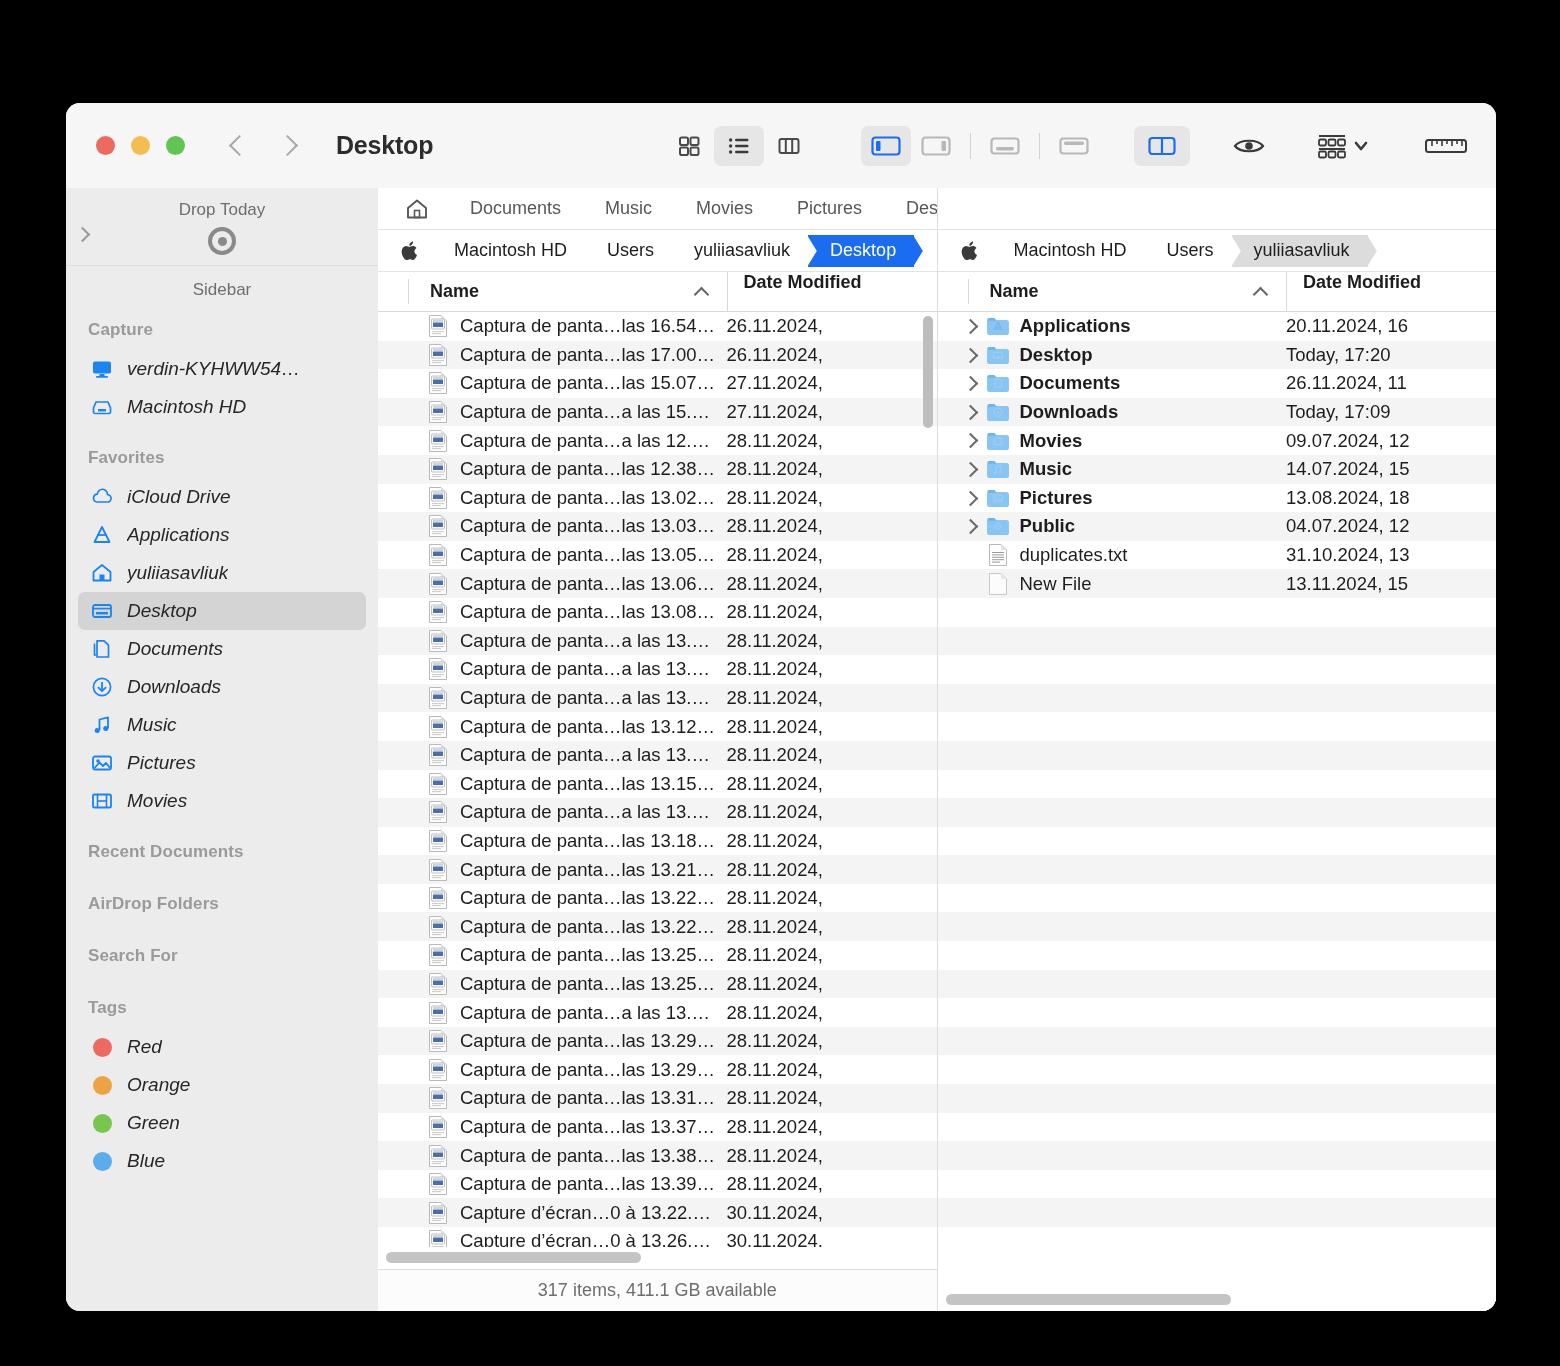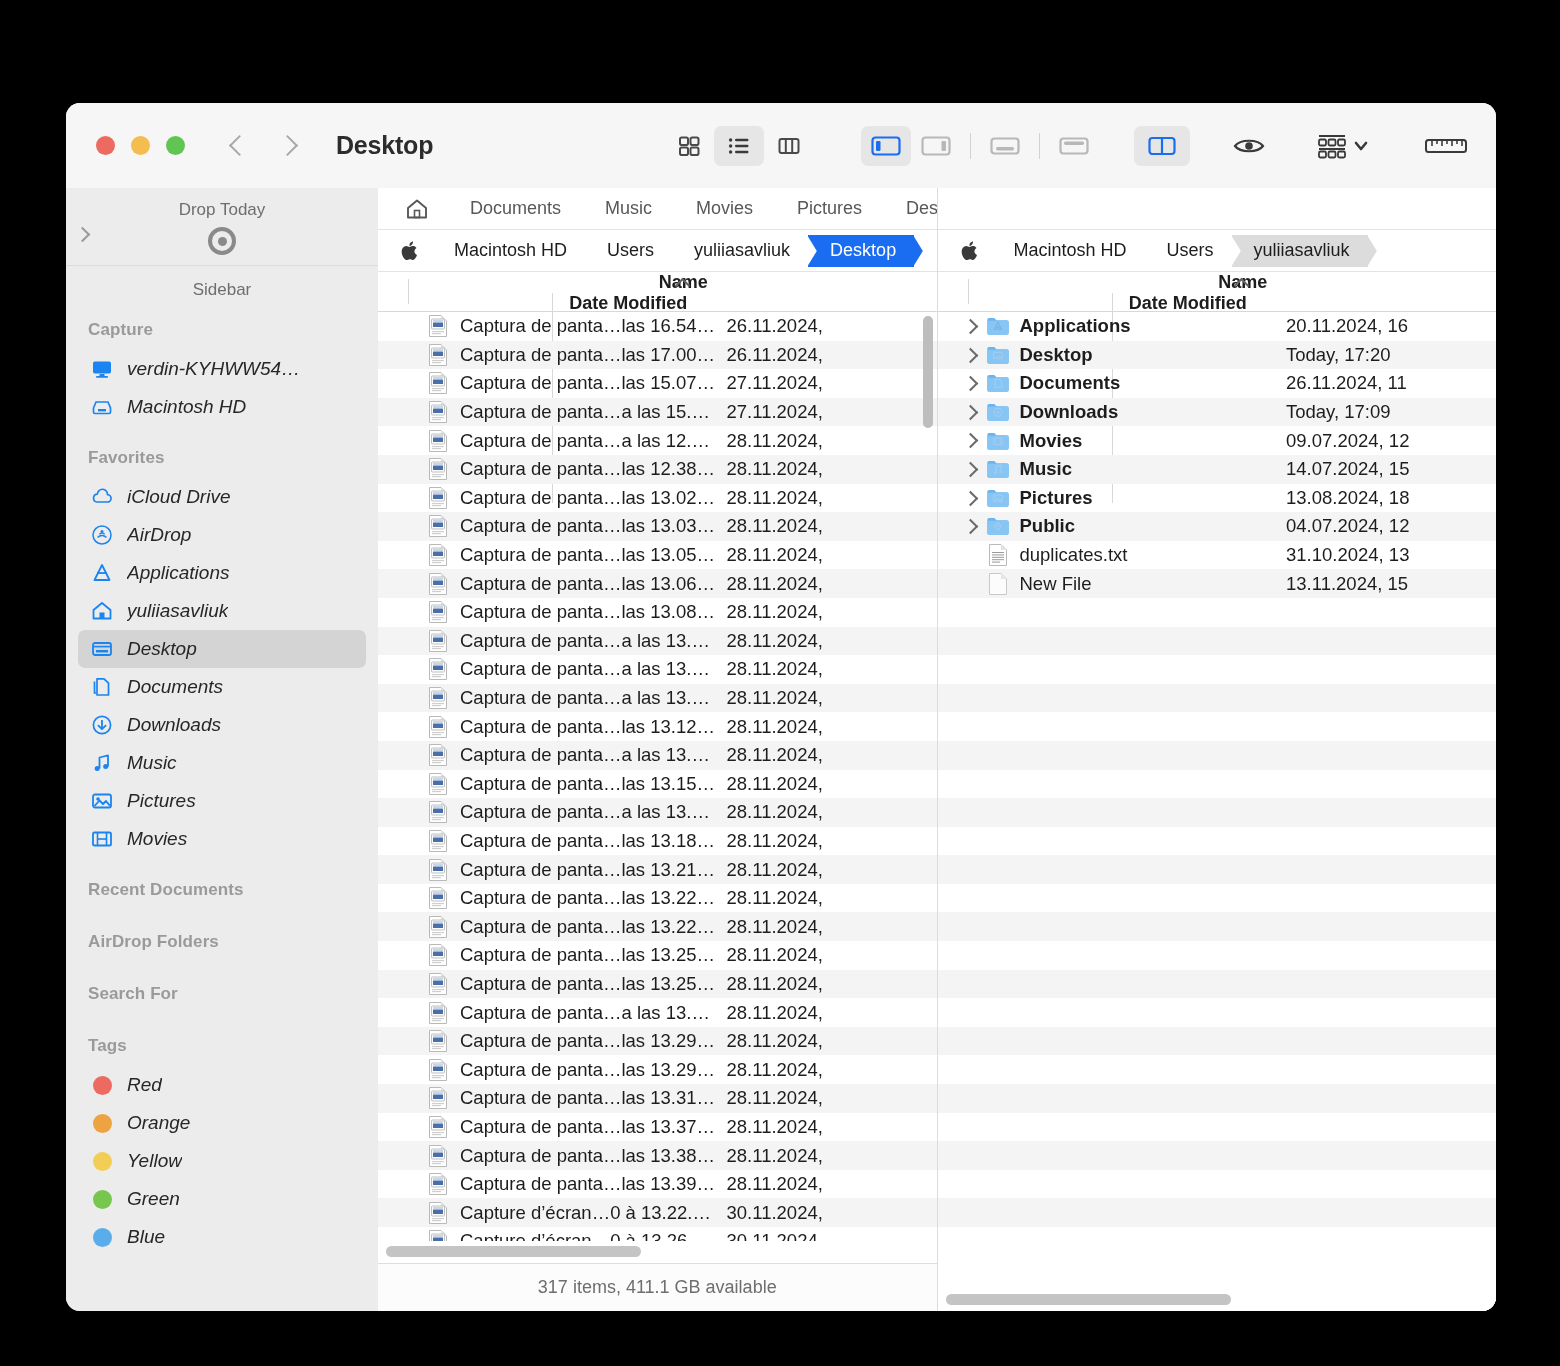--- a/index.html
+++ b/index.html
@@ -131,25 +131,24 @@
     padding: 0 18px 0 22px; font-size:18px; color:#1d1d1f; white-space:nowrap;
   }
   .crumb .arrowR {
     position:absolute; right:-10px; top:0; width:20px; height:32px; z-index:2;
   }
   .crumb.apple { padding: 0 12px 0 14px; }
   .crumb.active { background:#1a6df0; color:#fff; }
   .crumb.activegray { background:#dcdcdc; color:#1d1d1f; }
 
   .colhead {
-    height: 40px; display:flex; align-items:center;
+    height: 40px; display:flex; 
     background:#fff; border-bottom: 1px solid #d8d8d8;
     font-size: 18px; font-weight:bold; color:#1d1d1f;
     position:relative;
-    flex-direction:column;
   }
   .ch-name { flex:1; min-width:0; padding-left: 52px; display:flex; align-items:center; position:relative; }
   .ch-sort { position:absolute; right: 18px; width:14px; height:14px; }
   .ch-sort::before{
     content:""; position:absolute; left:1px; top:4px; width:9px; height:9px;
     border-top:2px solid #666; border-right:2px solid #666;
     transform: rotate(-45deg);
   }
   .ch-date { width: 210px; flex:0 0 210px; padding-left: 16px; border-left:1px solid #d8d8d8; overflow:hidden; white-space:nowrap;}
   .colhead::before {
@@ -183,21 +182,21 @@
   }
   .hscroll-wrap {
     height: 22px; position:relative; background:#fff;
   }
   .hscroll {
     position:absolute; left: 8px; top: 5px;
     height: 11px; border-radius: 6px; background:#c4c4c4;
   }
 
   .statusbar {
-    height: 48px; display:flex; align-items:center; justify-content:center;
+    height: 42px; display:flex; align-items:center; justify-content:center;
     background: #fcfcfc; border-top:1px solid #dedede;
     font-size: 18px; color: #6e6e6e;
   }
 </style>
 </head>
 <body>
 
 <div id="root">
 <div class="window">
 
@@ -349,31 +348,20 @@
               <span class="sb-ico">
                 <svg width="22" height="22" viewBox="0 0 22 22">
                   <path d="M6 16 a4 4 0 0 1 0.4-7.96 A5 5 0 0 1 16.5 8.6 A3.7 3.7 0 0 1 16.2 16 Z" fill="none" stroke="#1a84f0" stroke-width="1.7" stroke-linejoin="round"></path>
                 </svg>
               </span>
               <span class="lbl">iCloud Drive</span>
             </div>
             <div class="sb-item">
               <span class="sb-ico">
                 <svg width="22" height="22" viewBox="0 0 22 22">
-                  <circle cx="11" cy="11" r="9" fill="none" stroke="#1a84f0" stroke-width="1.5"></circle>
-                  <path d="M6.6 13.5 a6 6 0 0 1 8.8 0" fill="none" stroke="#1a84f0" stroke-width="1.5"></path>
-                  <path d="M8.4 10.2 a3.7 3.7 0 0 1 5.2 0" fill="none" stroke="#1a84f0" stroke-width="1.5"></path>
-                  <circle cx="11" cy="7.4" r="1.5" fill="#1a84f0"></circle>
-                </svg>
-              </span>
-              <span class="lbl">AirDrop</span>
-            </div>
-            <div class="sb-item">
-              <span class="sb-ico">
-                <svg width="22" height="22" viewBox="0 0 22 22">
                   <path d="M11 3 L18.5 18 H3.5 Z" fill="none" stroke="#1a84f0" stroke-width="1.8" stroke-linejoin="round"></path>
                   <line x1="6" y1="11" x2="16" y2="11" stroke="#1a84f0" stroke-width="1.8"></line>
                 </svg>
               </span>
               <span class="lbl">Applications</span>
             </div>
             <div class="sb-item">
               <span class="sb-ico">
                 <svg width="22" height="22" viewBox="0 0 22 22">
                   <path d="M2.5 10 L11 3 L19.5 10 V18.5 H2.5 Z" fill="none" stroke="#1a84f0" stroke-width="1.8" stroke-linejoin="round"></path>
@@ -450,26 +438,20 @@
               <span class="sb-ico">
                 <span class="tagdot" style="background:#ec6a5f"></span>
               </span>
               <span class="lbl">Red</span>
             </div>
             <div class="sb-item">
               <span class="sb-ico">
                 <span class="tagdot" style="background:#eda341"></span>
               </span>
               <span class="lbl">Orange</span>
-            </div>
-            <div class="sb-item">
-              <span class="sb-ico">
-                <span class="tagdot" style="background:#f2cf54"></span>
-              </span>
-              <span class="lbl">Yellow</span>
             </div>
             <div class="sb-item">
               <span class="sb-ico">
                 <span class="tagdot" style="background:#77c74f"></span>
               </span>
               <span class="lbl">Green</span>
             </div>
             <div class="sb-item">
               <span class="sb-ico">
                 <span class="tagdot" style="background:#5aacea"></span>

